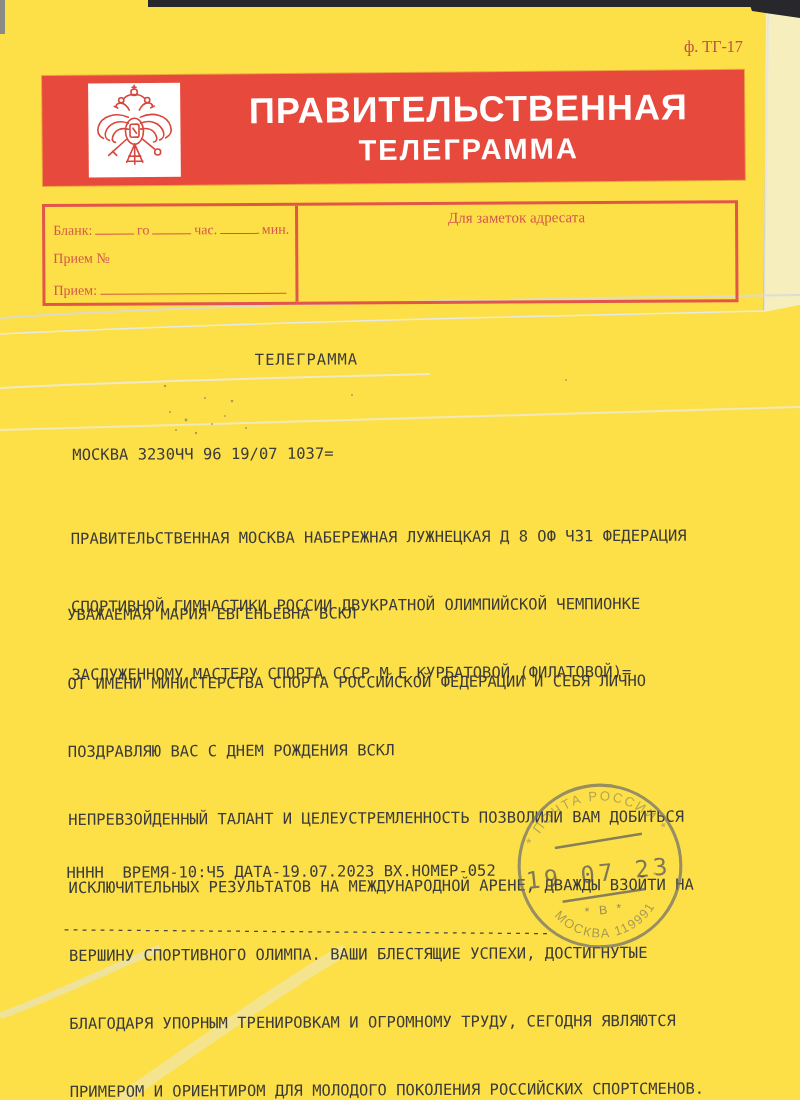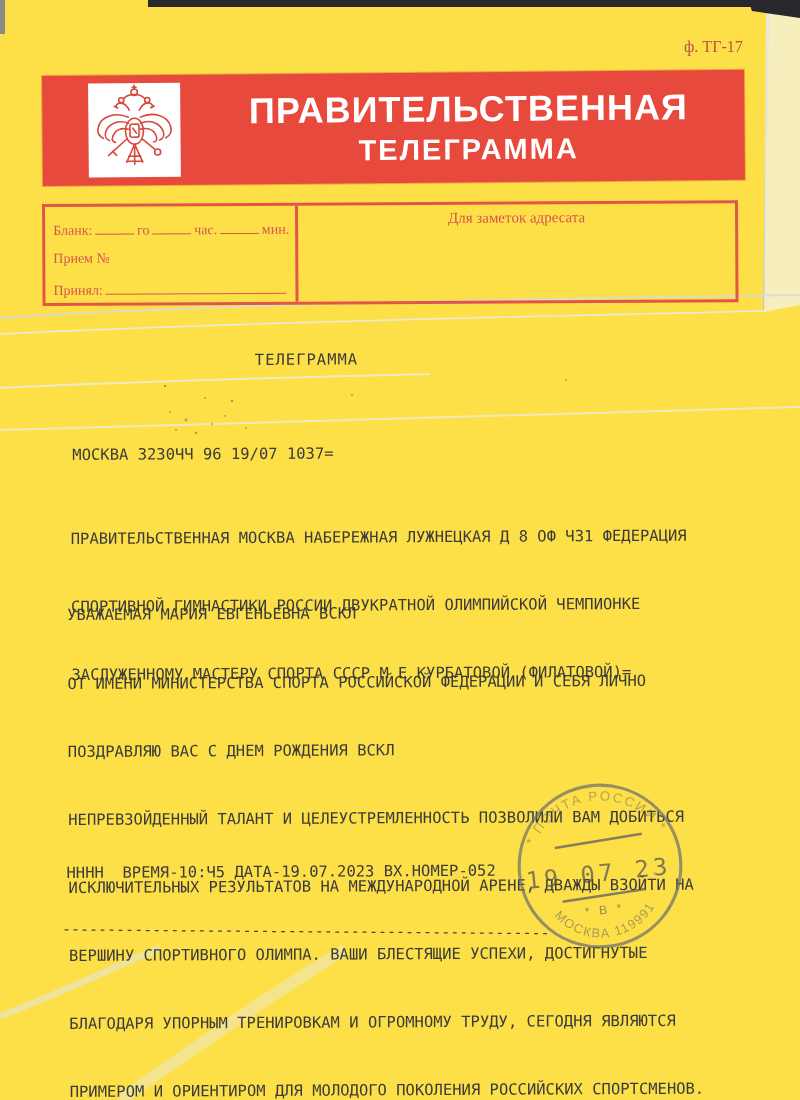--- a/index.html
+++ b/index.html
@@ -135,21 +135,21 @@
           <span>го</span>
           <span class="fill"></span>
           <span>час.</span>
           <span class="fill"></span>
           <span>мин.</span>
       </div>
       <div class="rrow" style="top:44px;">
         <span>Прием  №</span>
       </div>
       <div class="rrow" style="top:74px;">
-        <span>Принял:</span>
+        <span>Прием:</span>
           <span class="fill"></span>
       </div>
     </div>
     <div class="recform-right">
       <div class="notes-label">Для заметок адресата</div>
     </div>
   </div>
 
   <div class="typed">
     <div class="doc-title">ТЕЛЕГРАММА</div>

